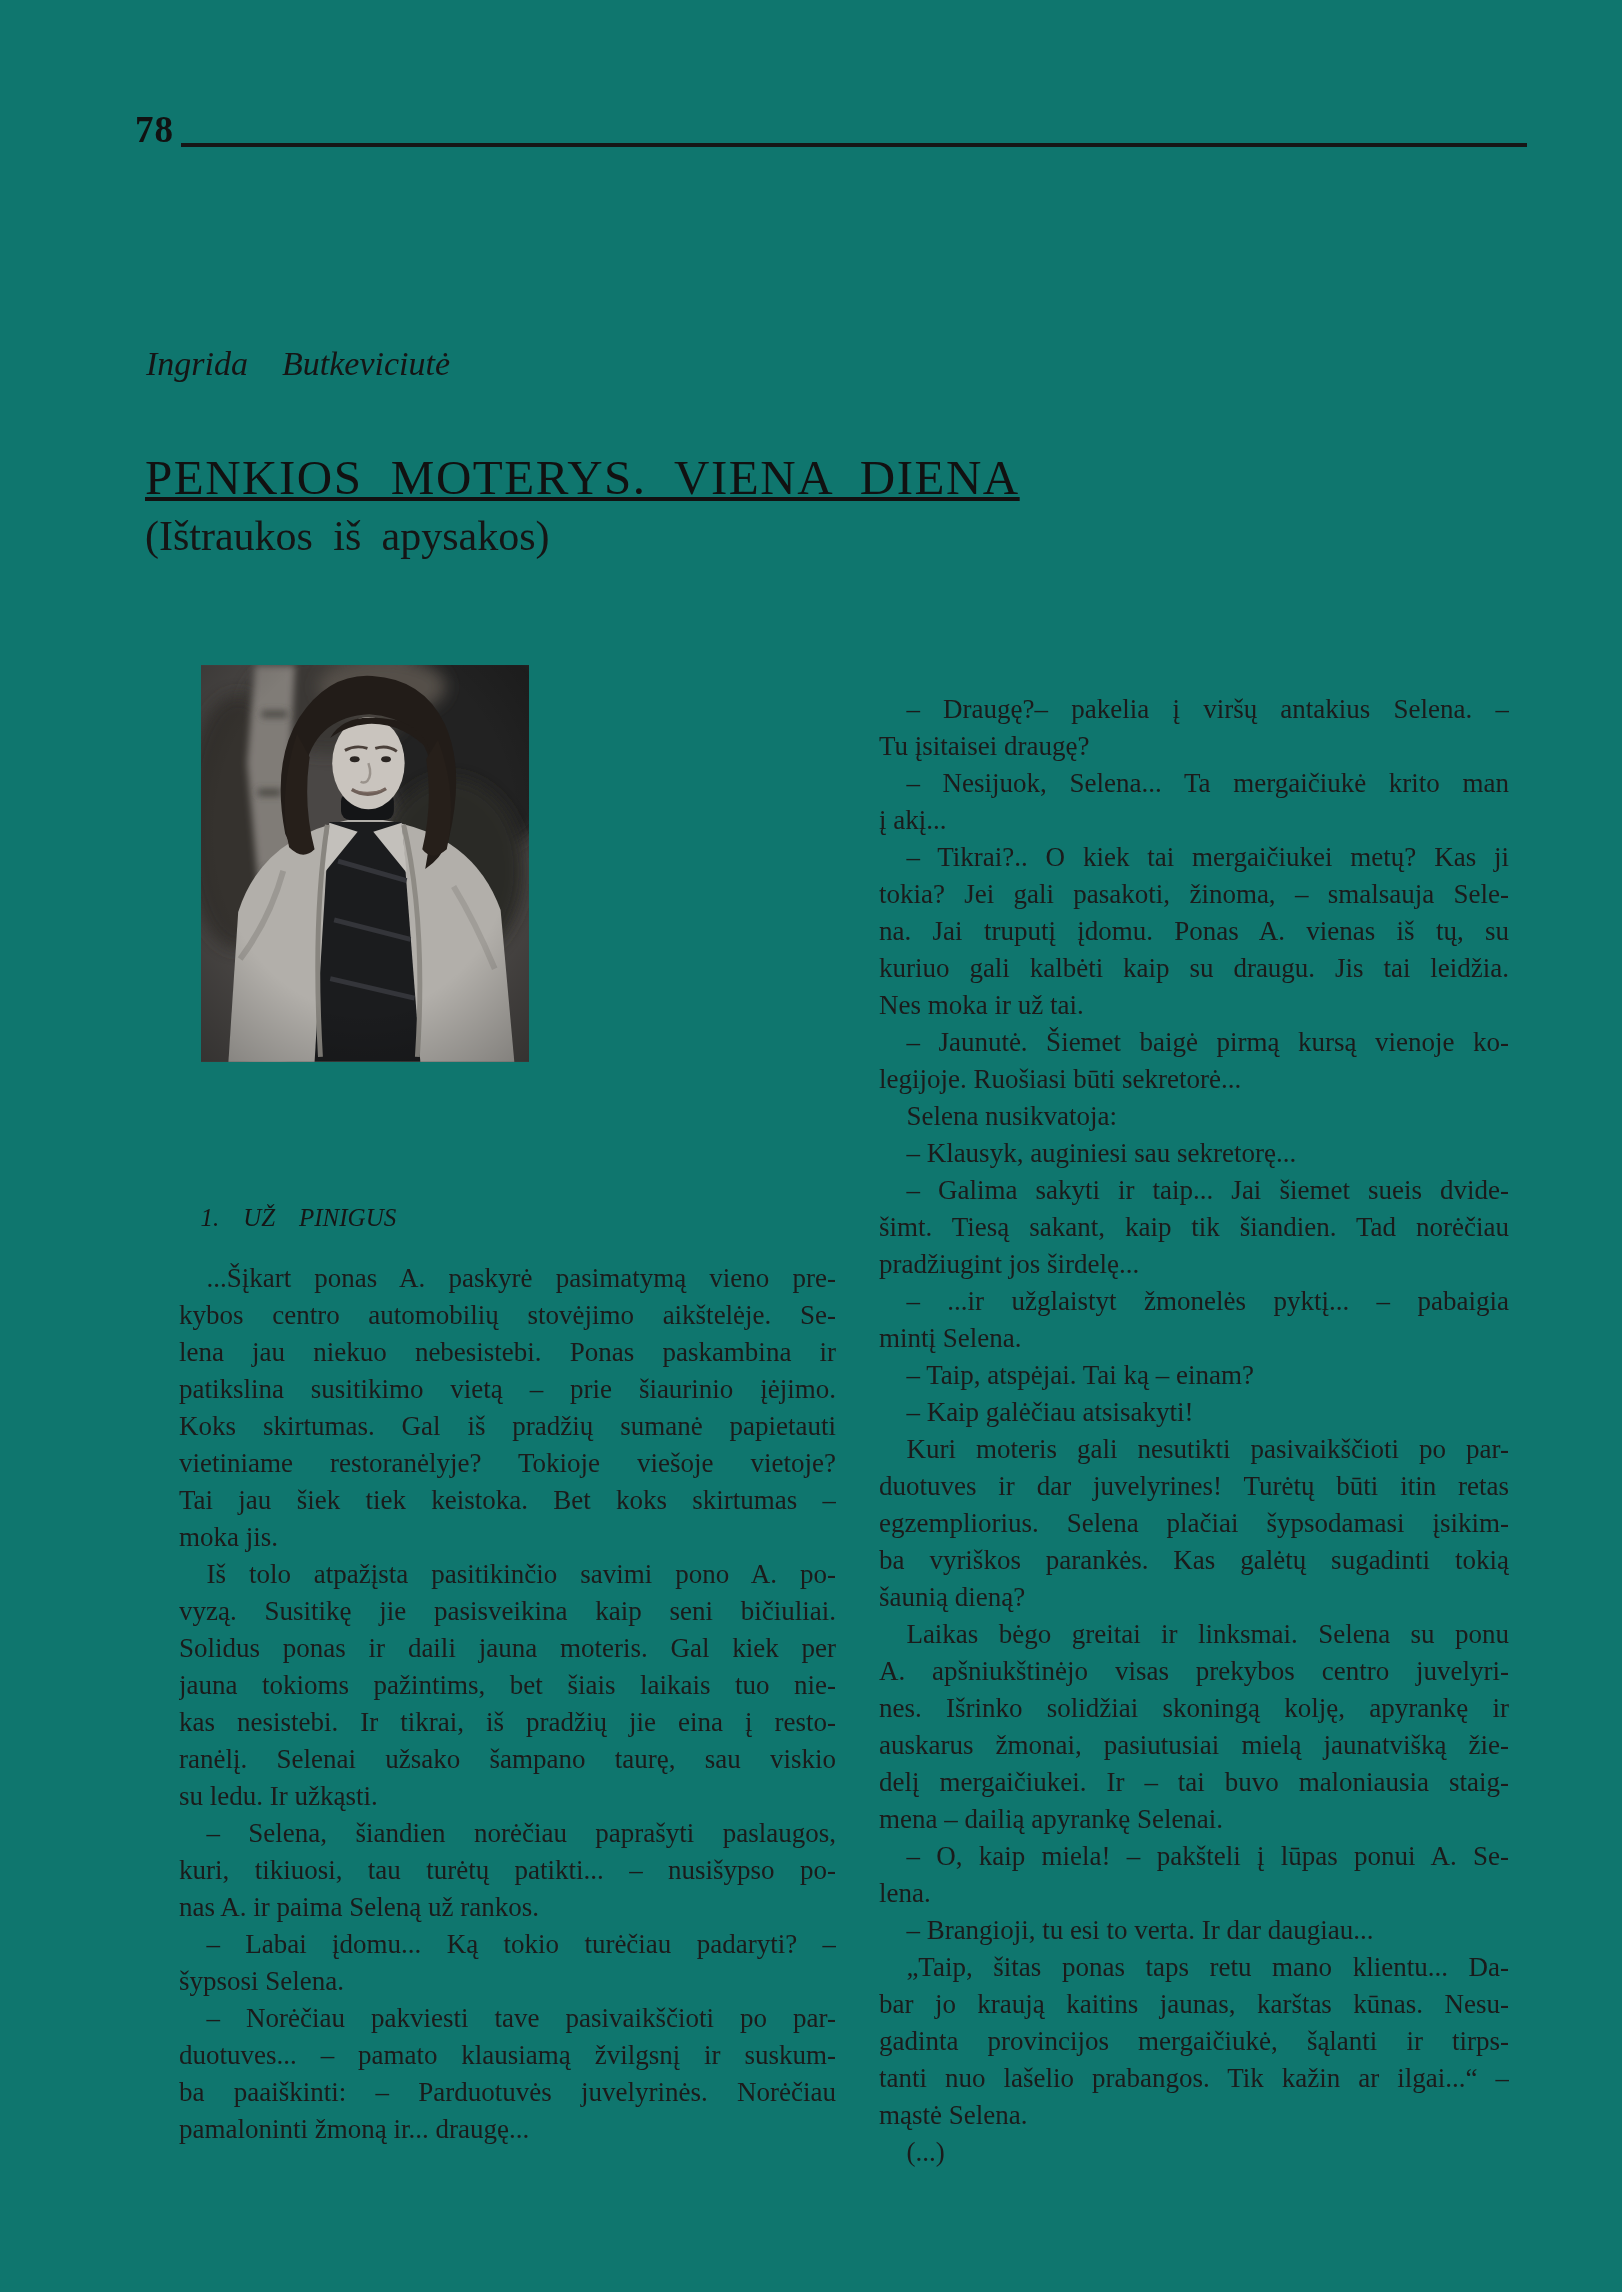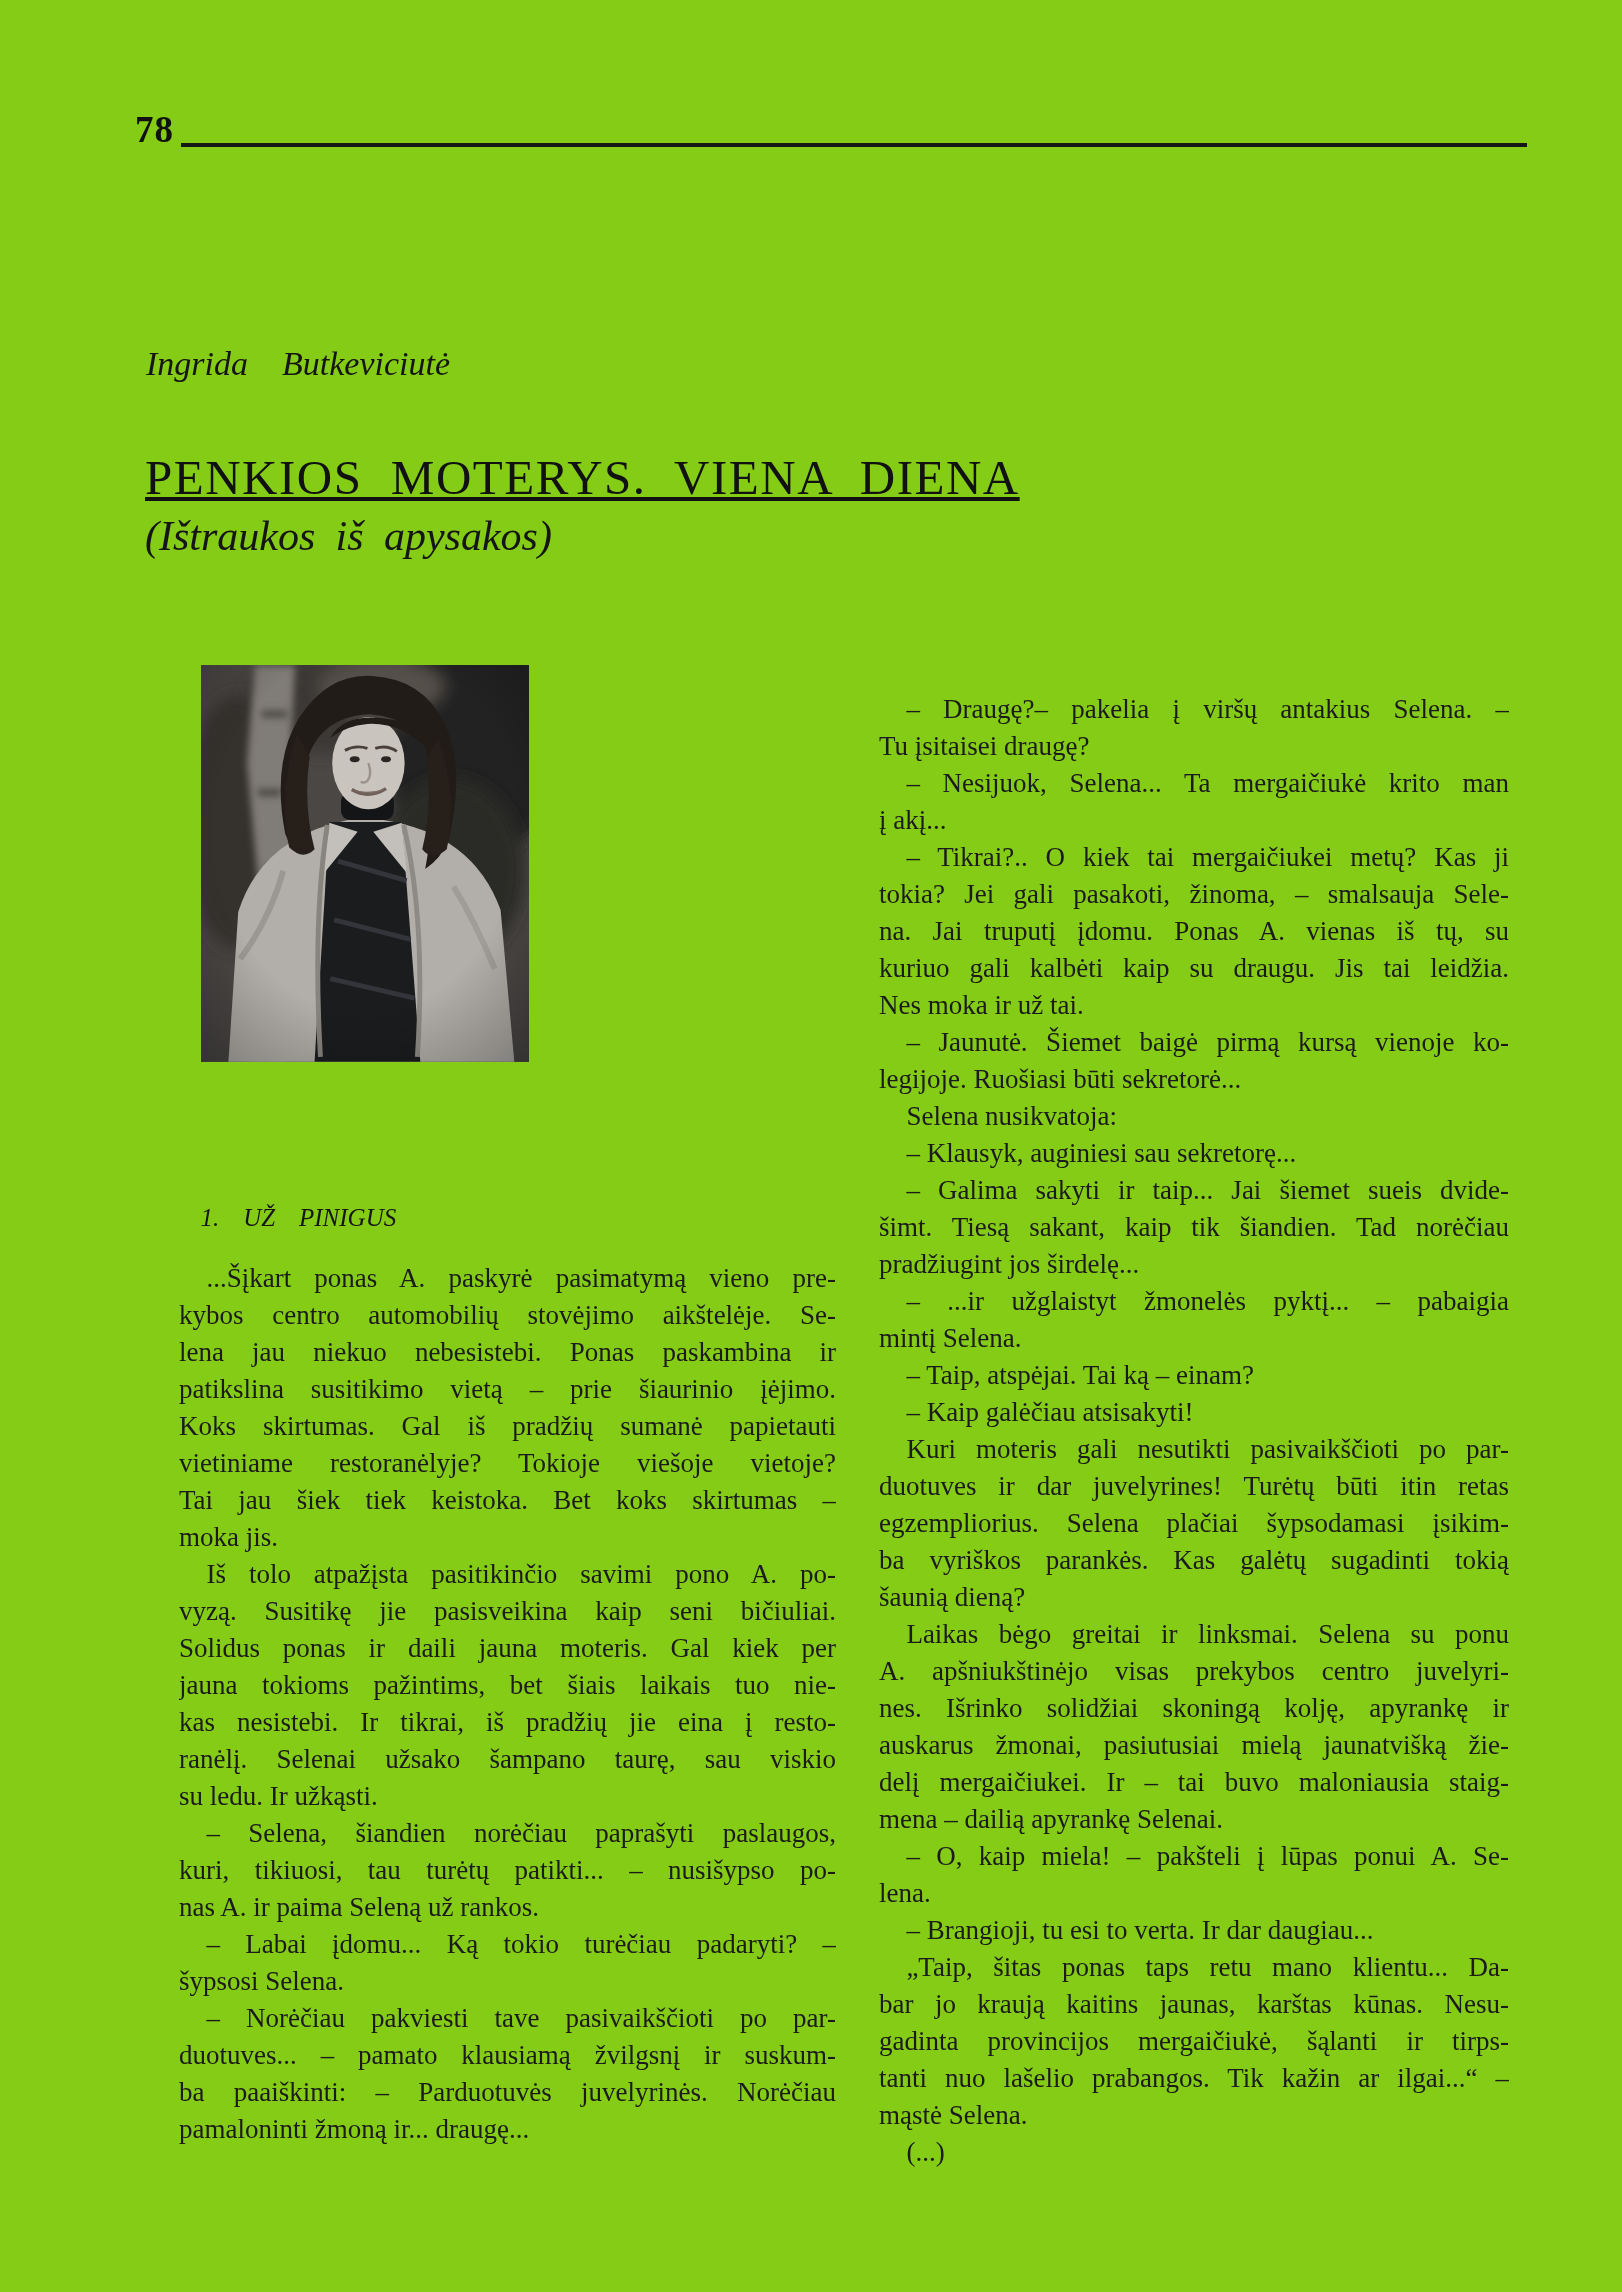--- a/index.html
+++ b/index.html
@@ -1,20 +1,20 @@
 <!DOCTYPE html>
 <html><head>
 <meta charset="utf-8">
 <style>
   html,body{margin:0;padding:0;background:#ffffff;}
   .page{
     position:relative;
     width:1622px;
     height:2293px;
-    background:#84cc16;
+    background:#0f766e;
     font-family:"Liberation Serif","DejaVu Serif",serif;
     color:#1b1b1b;
     overflow:hidden;
   }
   .page-number{
     position:absolute;left:135px;top:108px;
     font-size:37px;font-weight:bold;letter-spacing:1px;color:#111;
   }
   .header-rule{
     position:absolute;left:181px;top:143px;
@@ -25,21 +25,21 @@
     font-size:34px;font-style:italic;word-spacing:25.5px;color:#151515;
   }
   .page-title{
     position:absolute;left:145px;top:449px;
     font-size:49px;letter-spacing:1.5px;word-spacing:14.7px;color:#111;
     white-space:nowrap;
     text-decoration:underline;
   }
   .page-subtitle{
     position:absolute;left:145px;top:512px;
-    font-size:42px;font-style:italic;word-spacing:9.8px;color:#151515;
+    font-size:42px;word-spacing:9.8px;color:#151515;
     white-space:nowrap;
   }
   .photo{
     position:absolute;left:201px;top:665px;width:328px;height:397px;
     background:#4a4745;
   }
   .photo svg{display:block;}
   .column{
     position:absolute;
     font-size:27px;

